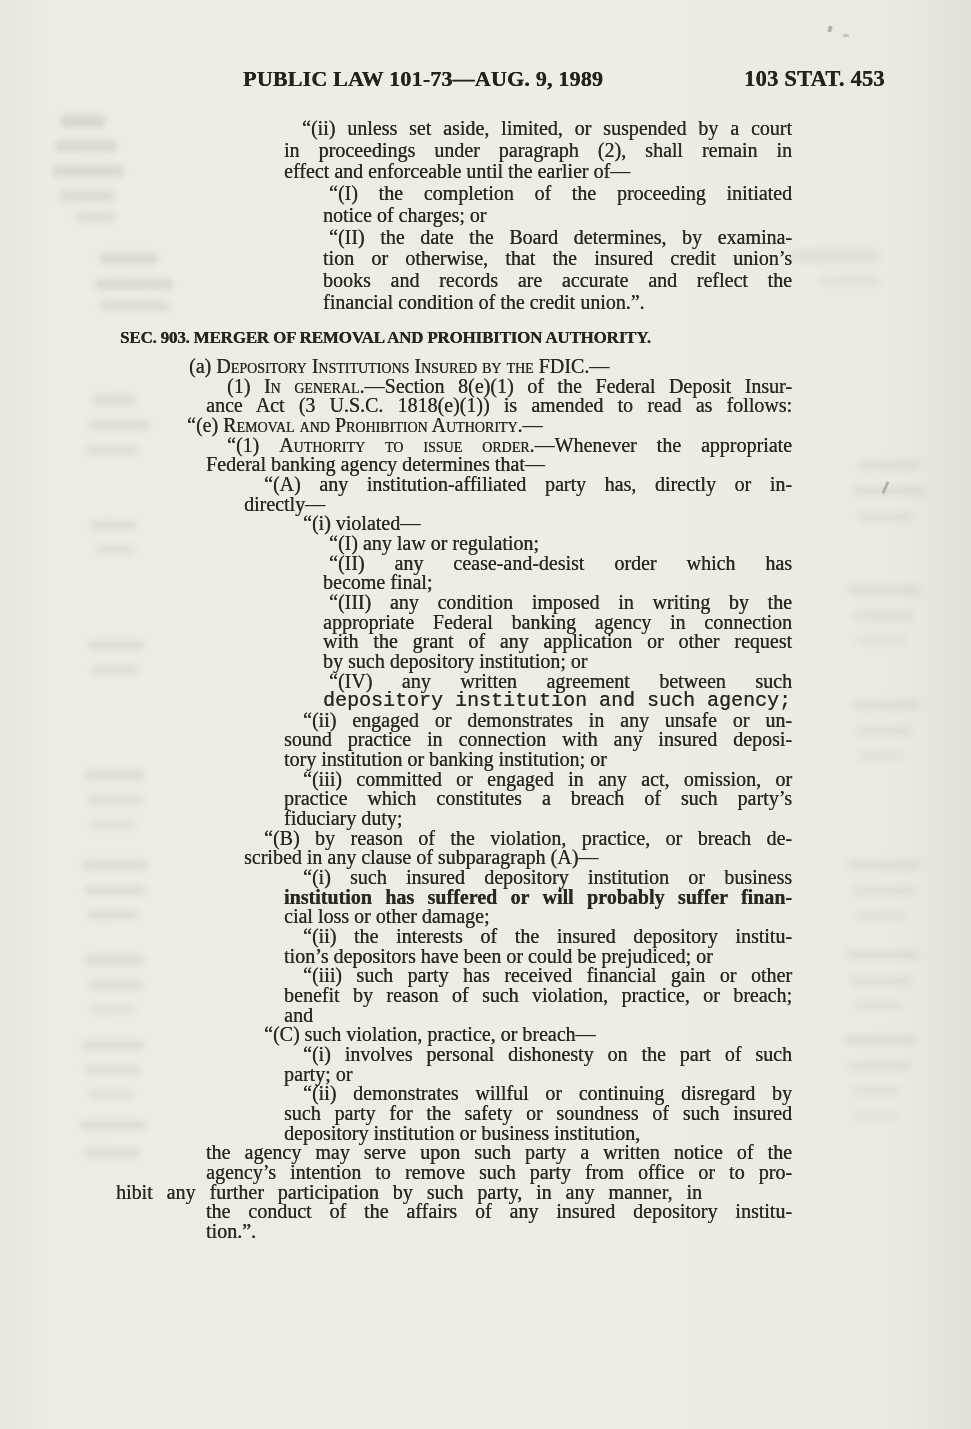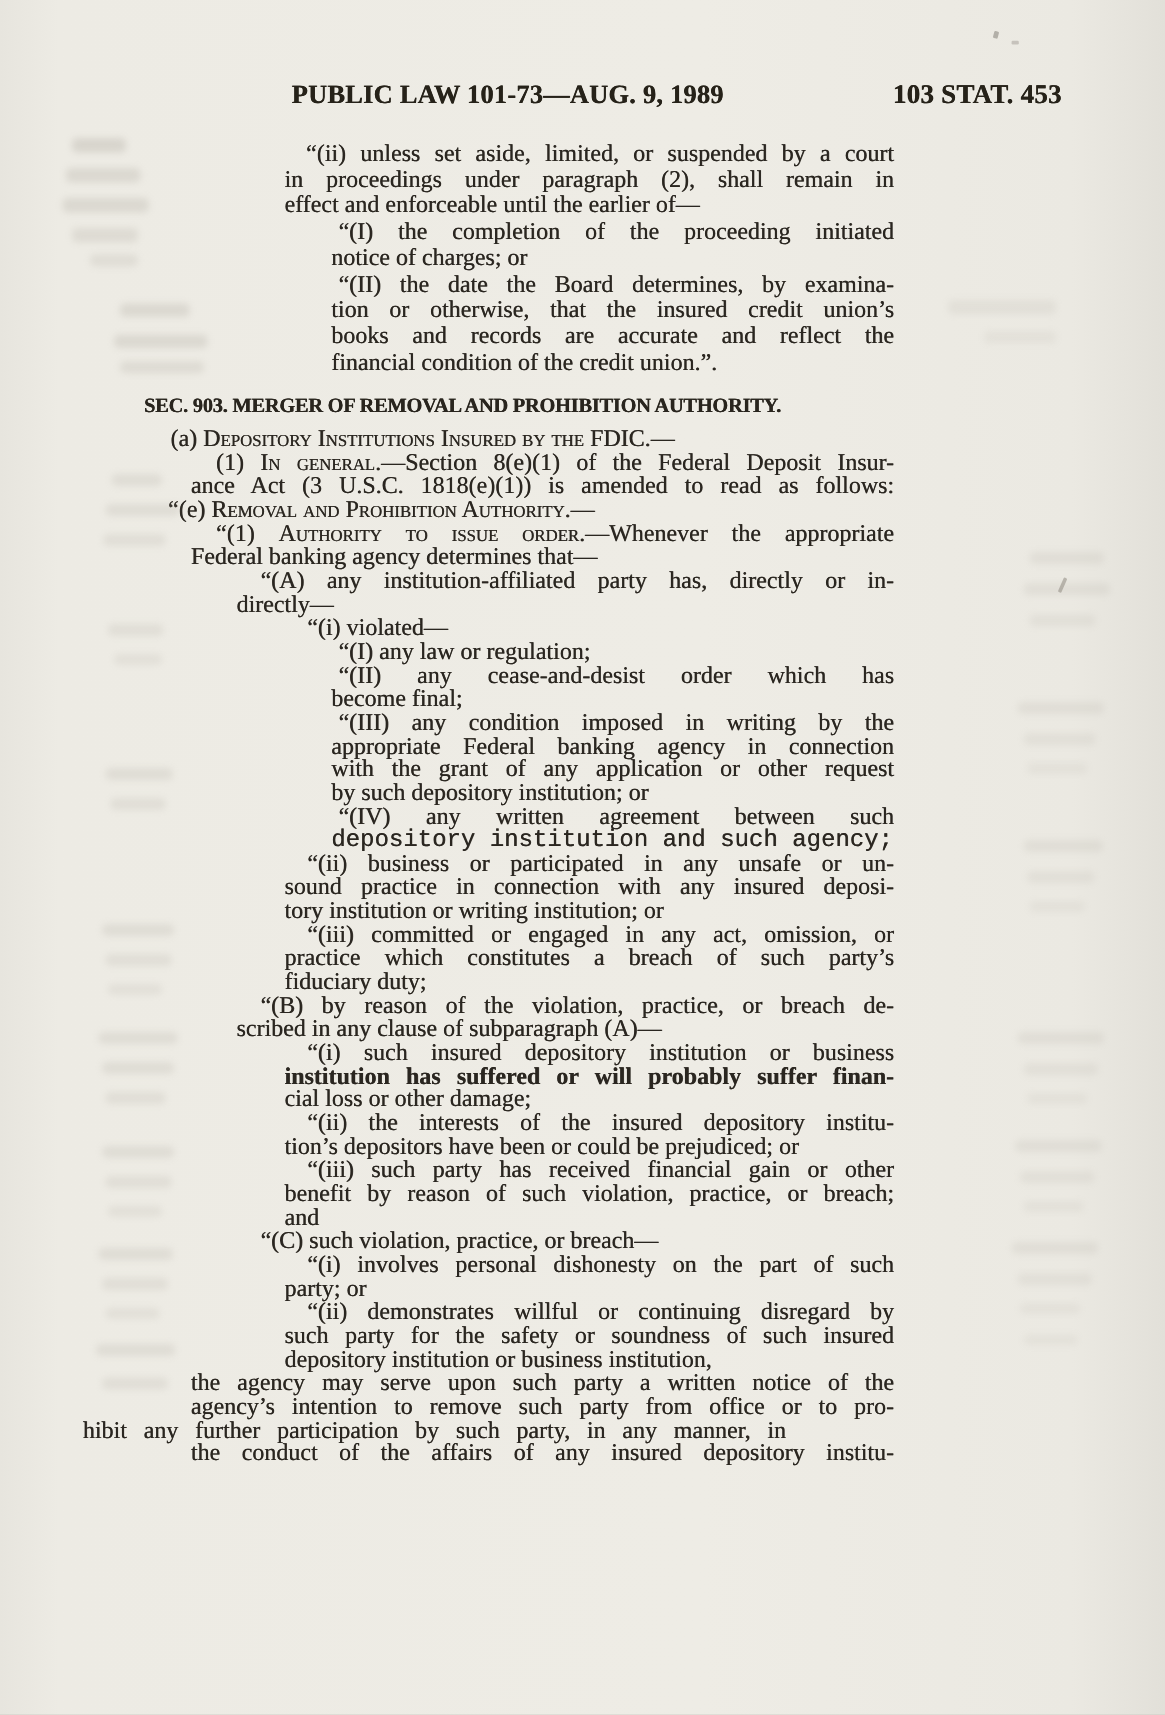--- a/index.html
+++ b/index.html
@@ -18,21 +18,21 @@
     text-shadow:.3px 0 0 currentColor;
   }
   .hdr-law{left:243px;}
   .hdr-stat{left:744px;font-size:22.5px;}
   .sec-heading{
     position:absolute;left:120px;top:328px;
     font-weight:bold;font-size:17px;letter-spacing:-.2px;
     white-space:nowrap;color:#29251e;
     text-shadow:.3px 0 0 currentColor;
   }
-  .blk{position:absolute;left:0;right:0;font-size:20px;}
+  .blk{position:absolute;left:0;right:0;font-size:20px;padding-left:47px;}
   .blk1{top:118px;line-height:21.7px;}
   .blk2{top:357px;line-height:19.65px;}
   .ln{text-shadow:.3px 0 0 rgba(42,38,32,.85);}
   .ln.j{text-align:justify;text-align-last:justify;}
   .sc{font-variant:small-caps;}
   .smudge{position:absolute;background:#a8a399;border-radius:4px;filter:blur(3px);}
   .speck{position:absolute;background:#6f6b62;border-radius:1px;}
   .mark-check{position:absolute;left:884px;top:481px;width:2.5px;height:13px;background:#8f8b82;transform:rotate(24deg);opacity:.55;border-radius:1px;}
 </style>
 </head>
@@ -69,23 +69,23 @@
       <div class="ln" style="margin-left: 256px;"><span>“(i) violated—</span></div>
       <div class="ln" style="margin-left: 282px;"><span>“(I) any law or regulation;</span></div>
       <div class="ln j" style="margin-left: 282px; width: 463px;"><span>“(II) any cease-and-desist order which has</span></div>
       <div class="ln" style="margin-left: 276px;"><span>become final;</span></div>
       <div class="ln j" style="margin-left: 282px; width: 463px;"><span>“(III) any condition imposed in writing by the</span></div>
       <div class="ln j" style="margin-left: 276px; width: 469px;"><span>appropriate Federal banking agency in connection</span></div>
       <div class="ln j" style="margin-left: 276px; width: 469px;"><span>with the grant of any application or other request</span></div>
       <div class="ln" style="margin-left: 276px;"><span>by such depository institution; or</span></div>
       <div class="ln j" style="margin-left: 282px; width: 463px;"><span>“(IV) any written agreement between such</span></div>
       <div class="ln" style="margin-left: 276px; font-family: Liberation Mono, monospace;"><span>depository institution and such agency;</span></div>
-      <div class="ln j" style="margin-left: 256px; width: 489px;"><span>“(ii) business or participated in any unsafe or un-</span></div>
+      <div class="ln j" style="margin-left: 256px; width: 489px;"><span>“(ii) engaged or demonstrates in any unsafe or un-</span></div>
       <div class="ln j" style="margin-left: 237px; width: 508px;"><span>sound practice in connection with any insured deposi-</span></div>
-      <div class="ln" style="margin-left: 237px;"><span>tory institution or writing institution; or</span></div>
+      <div class="ln" style="margin-left: 237px;"><span>tory institution or banking institution; or</span></div>
       <div class="ln j" style="margin-left: 256px; width: 489px;"><span>“(iii) committed or engaged in any act, omission, or</span></div>
       <div class="ln j" style="margin-left: 237px; width: 508px;"><span>practice which constitutes a breach of such party’s</span></div>
       <div class="ln" style="margin-left: 237px;"><span>fiduciary duty;</span></div>
       <div class="ln j" style="margin-left: 217px; width: 528px;"><span>“(B) by reason of the violation, practice, or breach de-</span></div>
       <div class="ln" style="margin-left: 197px;"><span>scribed in any clause of subparagraph (A)—</span></div>
       <div class="ln j" style="margin-left: 256px; width: 489px;"><span>“(i) such insured depository institution or business</span></div>
       <div class="ln j" style="margin-left: 237px; width: 508px; font-weight: bold;"><span>institution has suffered or will probably suffer finan-</span></div>
       <div class="ln" style="margin-left: 237px;"><span>cial loss or other damage;</span></div>
       <div class="ln j" style="margin-left: 256px; width: 489px;"><span>“(ii) the interests of the insured depository institu-</span></div>
       <div class="ln" style="margin-left: 237px;"><span>tion’s depositors have been or could be prejudiced; or</span></div>
@@ -95,20 +95,21 @@
       <div class="ln" style="margin-left: 217px;"><span>“(C) such violation, practice, or breach—</span></div>
       <div class="ln j" style="margin-left: 256px; width: 489px;"><span>“(i) involves personal dishonesty on the part of such</span></div>
       <div class="ln" style="margin-left: 237px;"><span>party; or</span></div>
       <div class="ln j" style="margin-left: 256px; width: 489px;"><span>“(ii) demonstrates willful or continuing disregard by</span></div>
       <div class="ln j" style="margin-left: 237px; width: 508px;"><span>such party for the safety or soundness of such insured</span></div>
       <div class="ln" style="margin-left: 237px;"><span>depository institution or business institution,</span></div>
       <div class="ln j" style="margin-left: 159px; width: 586px;"><span>the agency may serve upon such party a written notice of the</span></div>
       <div class="ln j" style="margin-left: 159px; width: 586px;"><span>agency’s intention to remove such party from office or to pro-</span></div>
       <div class="ln j" style="margin-left: 69px; width: 586px;"><span>hibit any further participation by such party, in any manner, in</span></div>
       <div class="ln j" style="margin-left: 159px; width: 586px; font-family: Liberation Serif, serif;"><span>the conduct of the affairs of any insured depository institu-</span></div>
+      <div class="ln" style="margin-left: 159px;"><span>tion.”.</span></div>
     </div>
 
   <div>
       <div class="smudge" style="left: 60px; top: 115px; width: 45px; height: 12px; opacity: 0.3;"></div>
       <div class="smudge" style="left: 55px; top: 140px; width: 62px; height: 12px; opacity: 0.26;"></div>
       <div class="smudge" style="left: 52px; top: 165px; width: 72px; height: 12px; opacity: 0.26;"></div>
       <div class="smudge" style="left: 60px; top: 190px; width: 55px; height: 12px; opacity: 0.22;"></div>
       <div class="smudge" style="left: 75px; top: 212px; width: 40px; height: 10px; opacity: 0.2;"></div>
       <div class="smudge" style="left: 100px; top: 253px; width: 58px; height: 11px; opacity: 0.26;"></div>
       <div class="smudge" style="left: 95px; top: 279px; width: 78px; height: 11px; opacity: 0.26;"></div>

